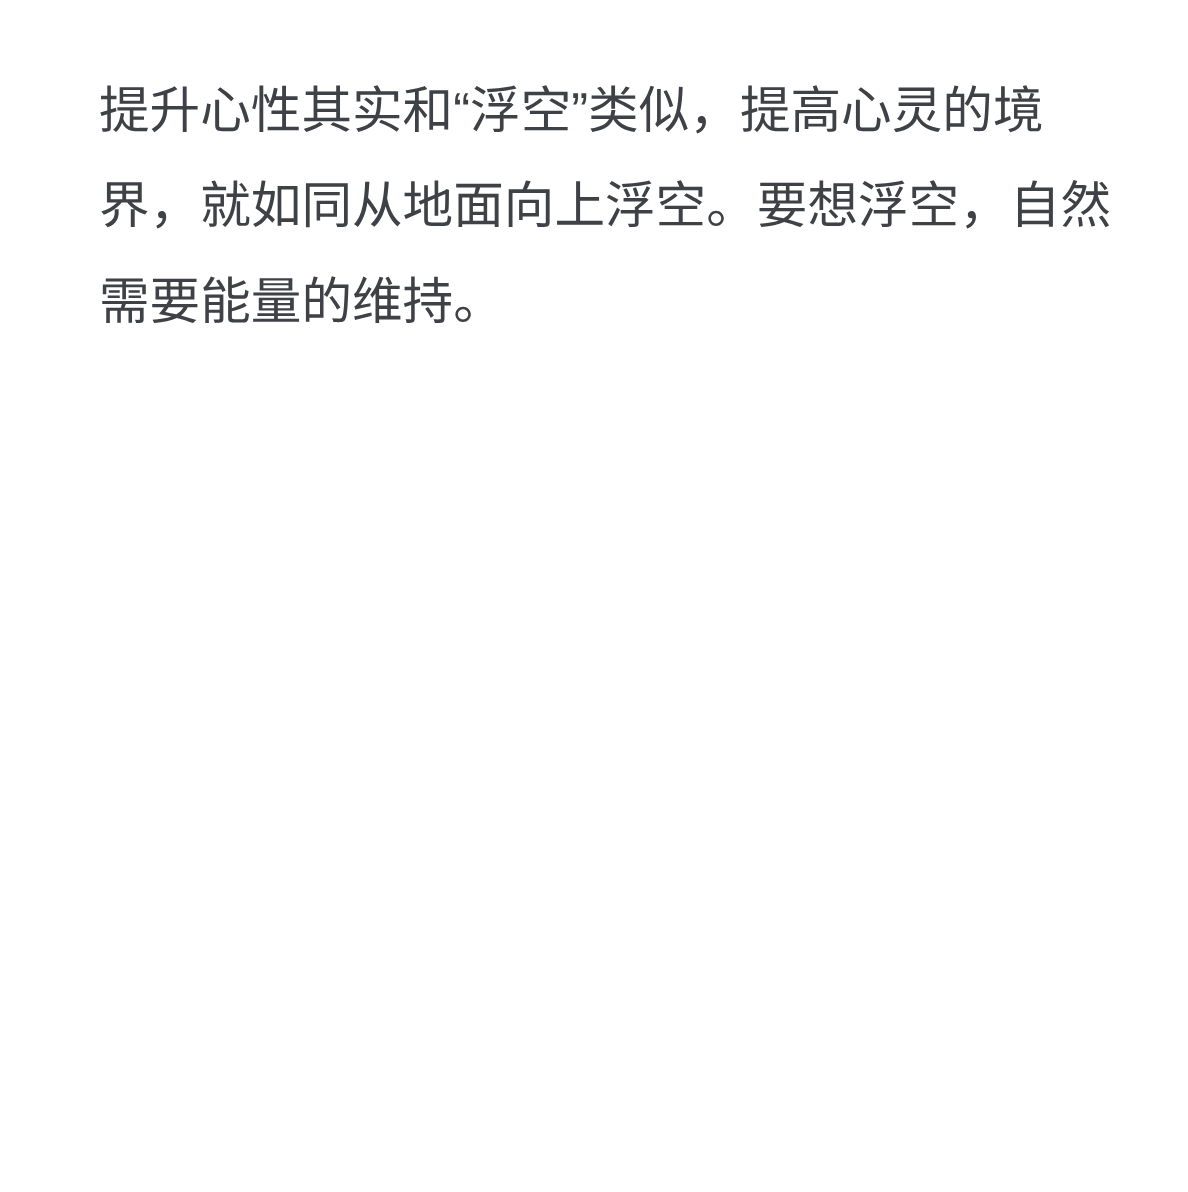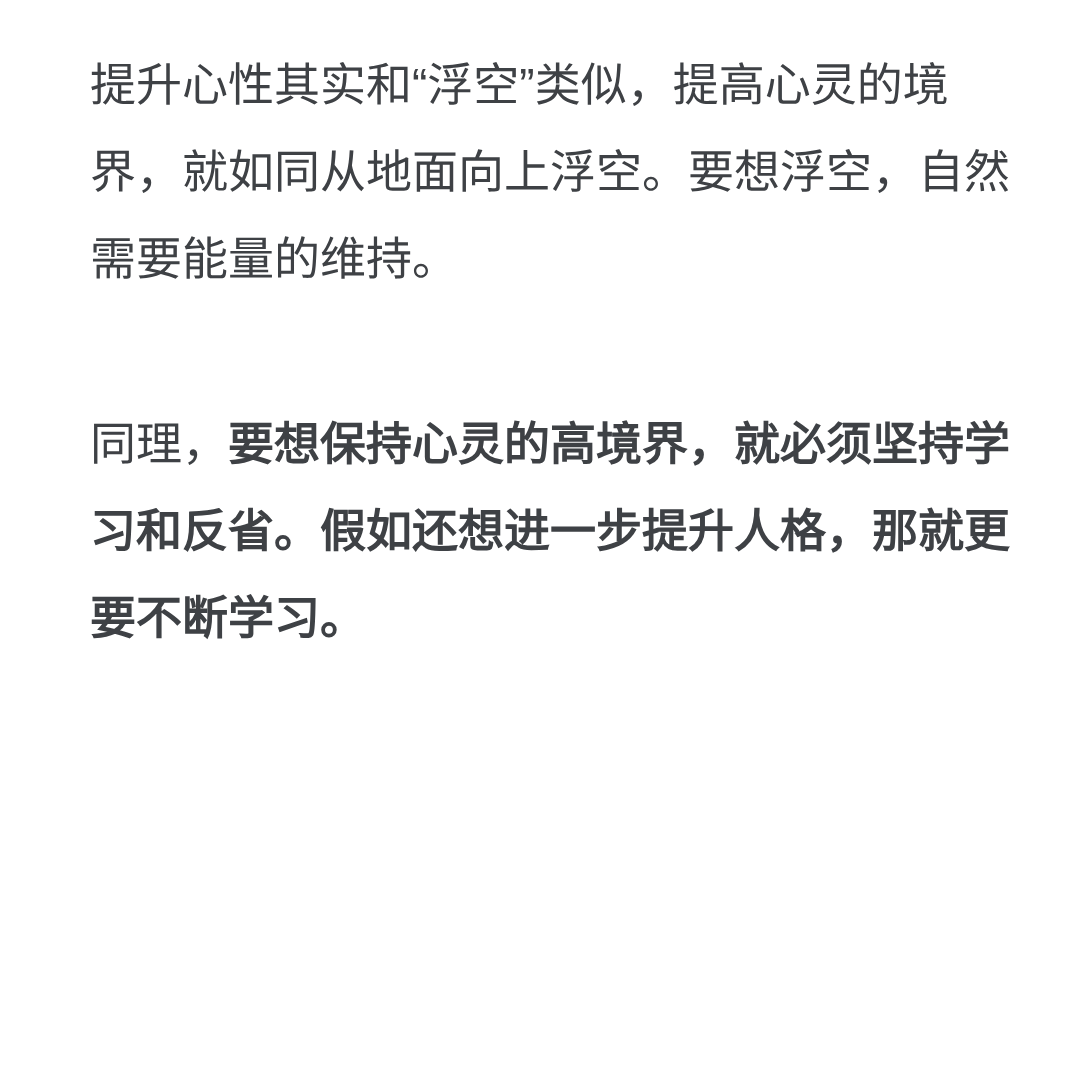--- a/index.html
+++ b/index.html
@@ -12,21 +12,21 @@
   }
   body{
     width:1080px;
     height:1084px;
     background:var(--bg);
     overflow:hidden;
     font-family:"Liberation Sans", sans-serif;
   }
   main.article{
     box-sizing:border-box;
-    padding:42px 0 0 90px;
+    padding:57px 0 0 90px;
     width:1080px;
   }
   .article-body{
     width:926px;
   }
   .article-body p{
     margin:0 0 98px 0;
     font-size:46px;
     line-height:87px;
     color:var(--fg);
@@ -43,15 +43,14 @@
   .seg-regular{
     font-weight:400;
   }
 </style>
 </head>
 <body>
 
 <main class="article">
   <div class="article-body" id="paragraphs">
       <p><span class="seg-regular">提升心性其实和“浮空”类似，提高心灵的境界，就如同从地面向上浮空。要想浮空，自然需要能量的维持。</span></p>
-      <p><span class="seg-regular">同理，</span><span class="seg-bold">要想保持心灵的高境界，就必须坚持学习和反省。假如还想进一步提升人格，那就更要不断学习。</span></p>
     </div>
 </main>
 
 </body></html>

